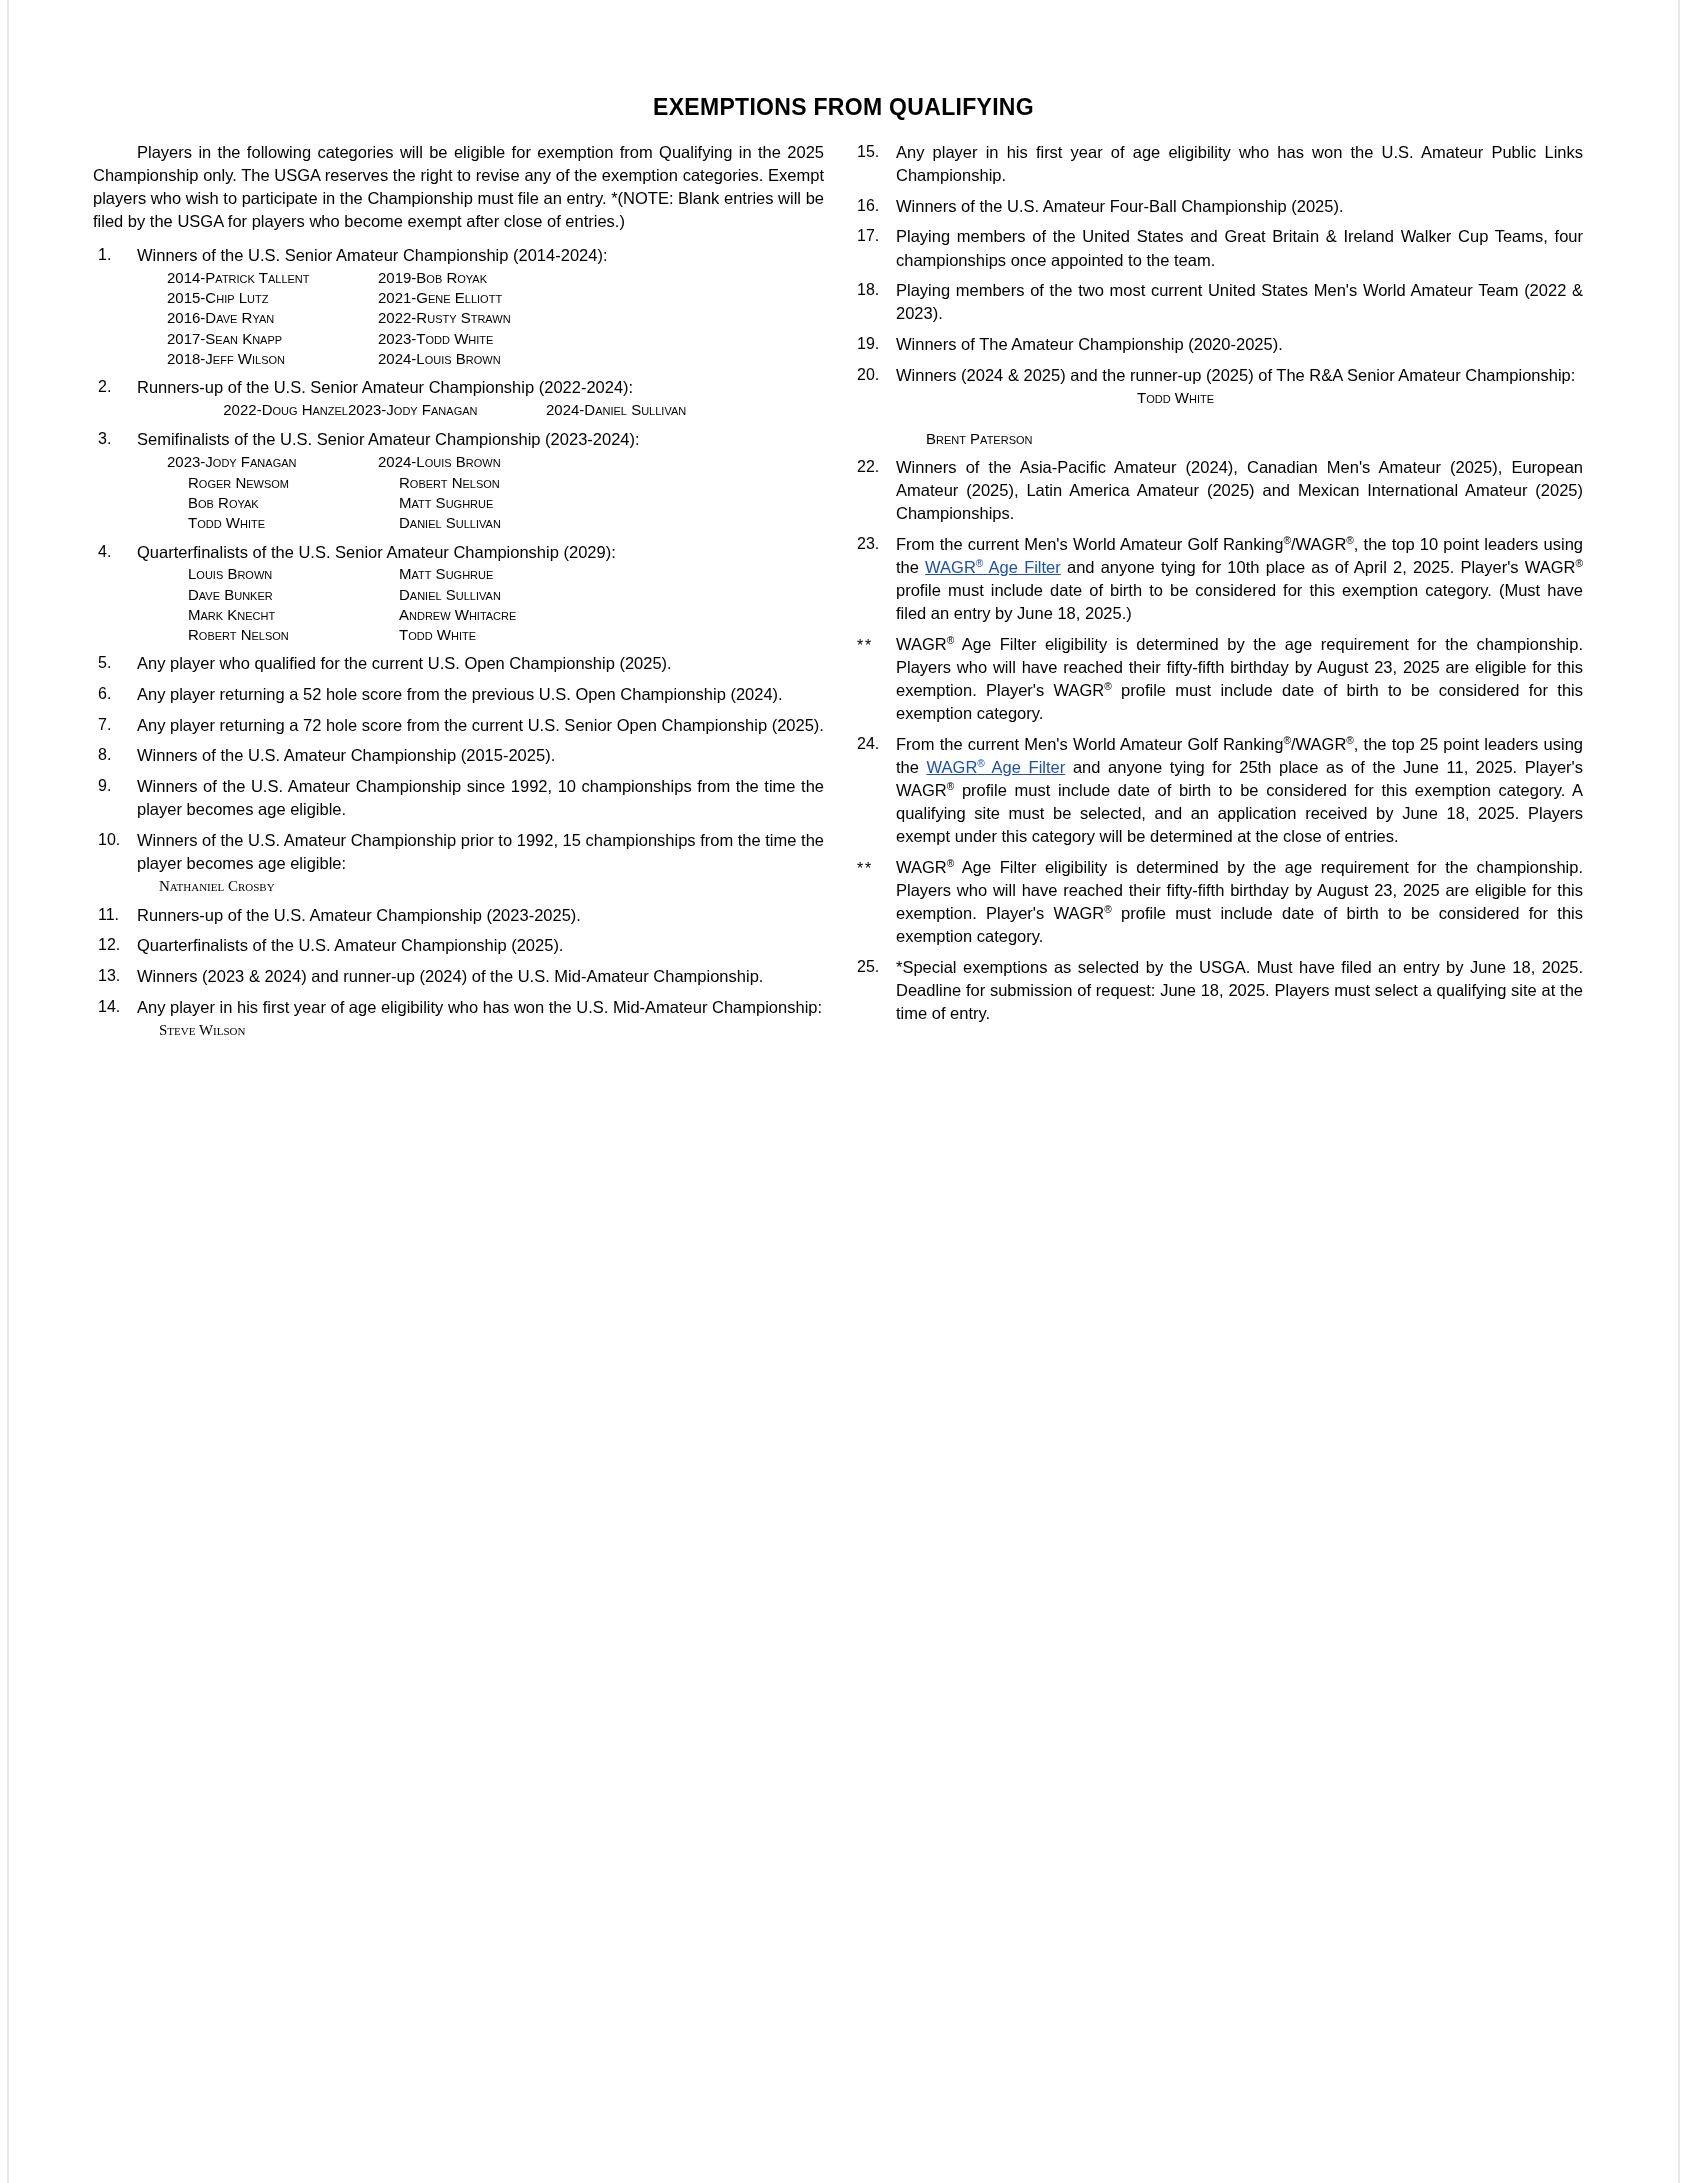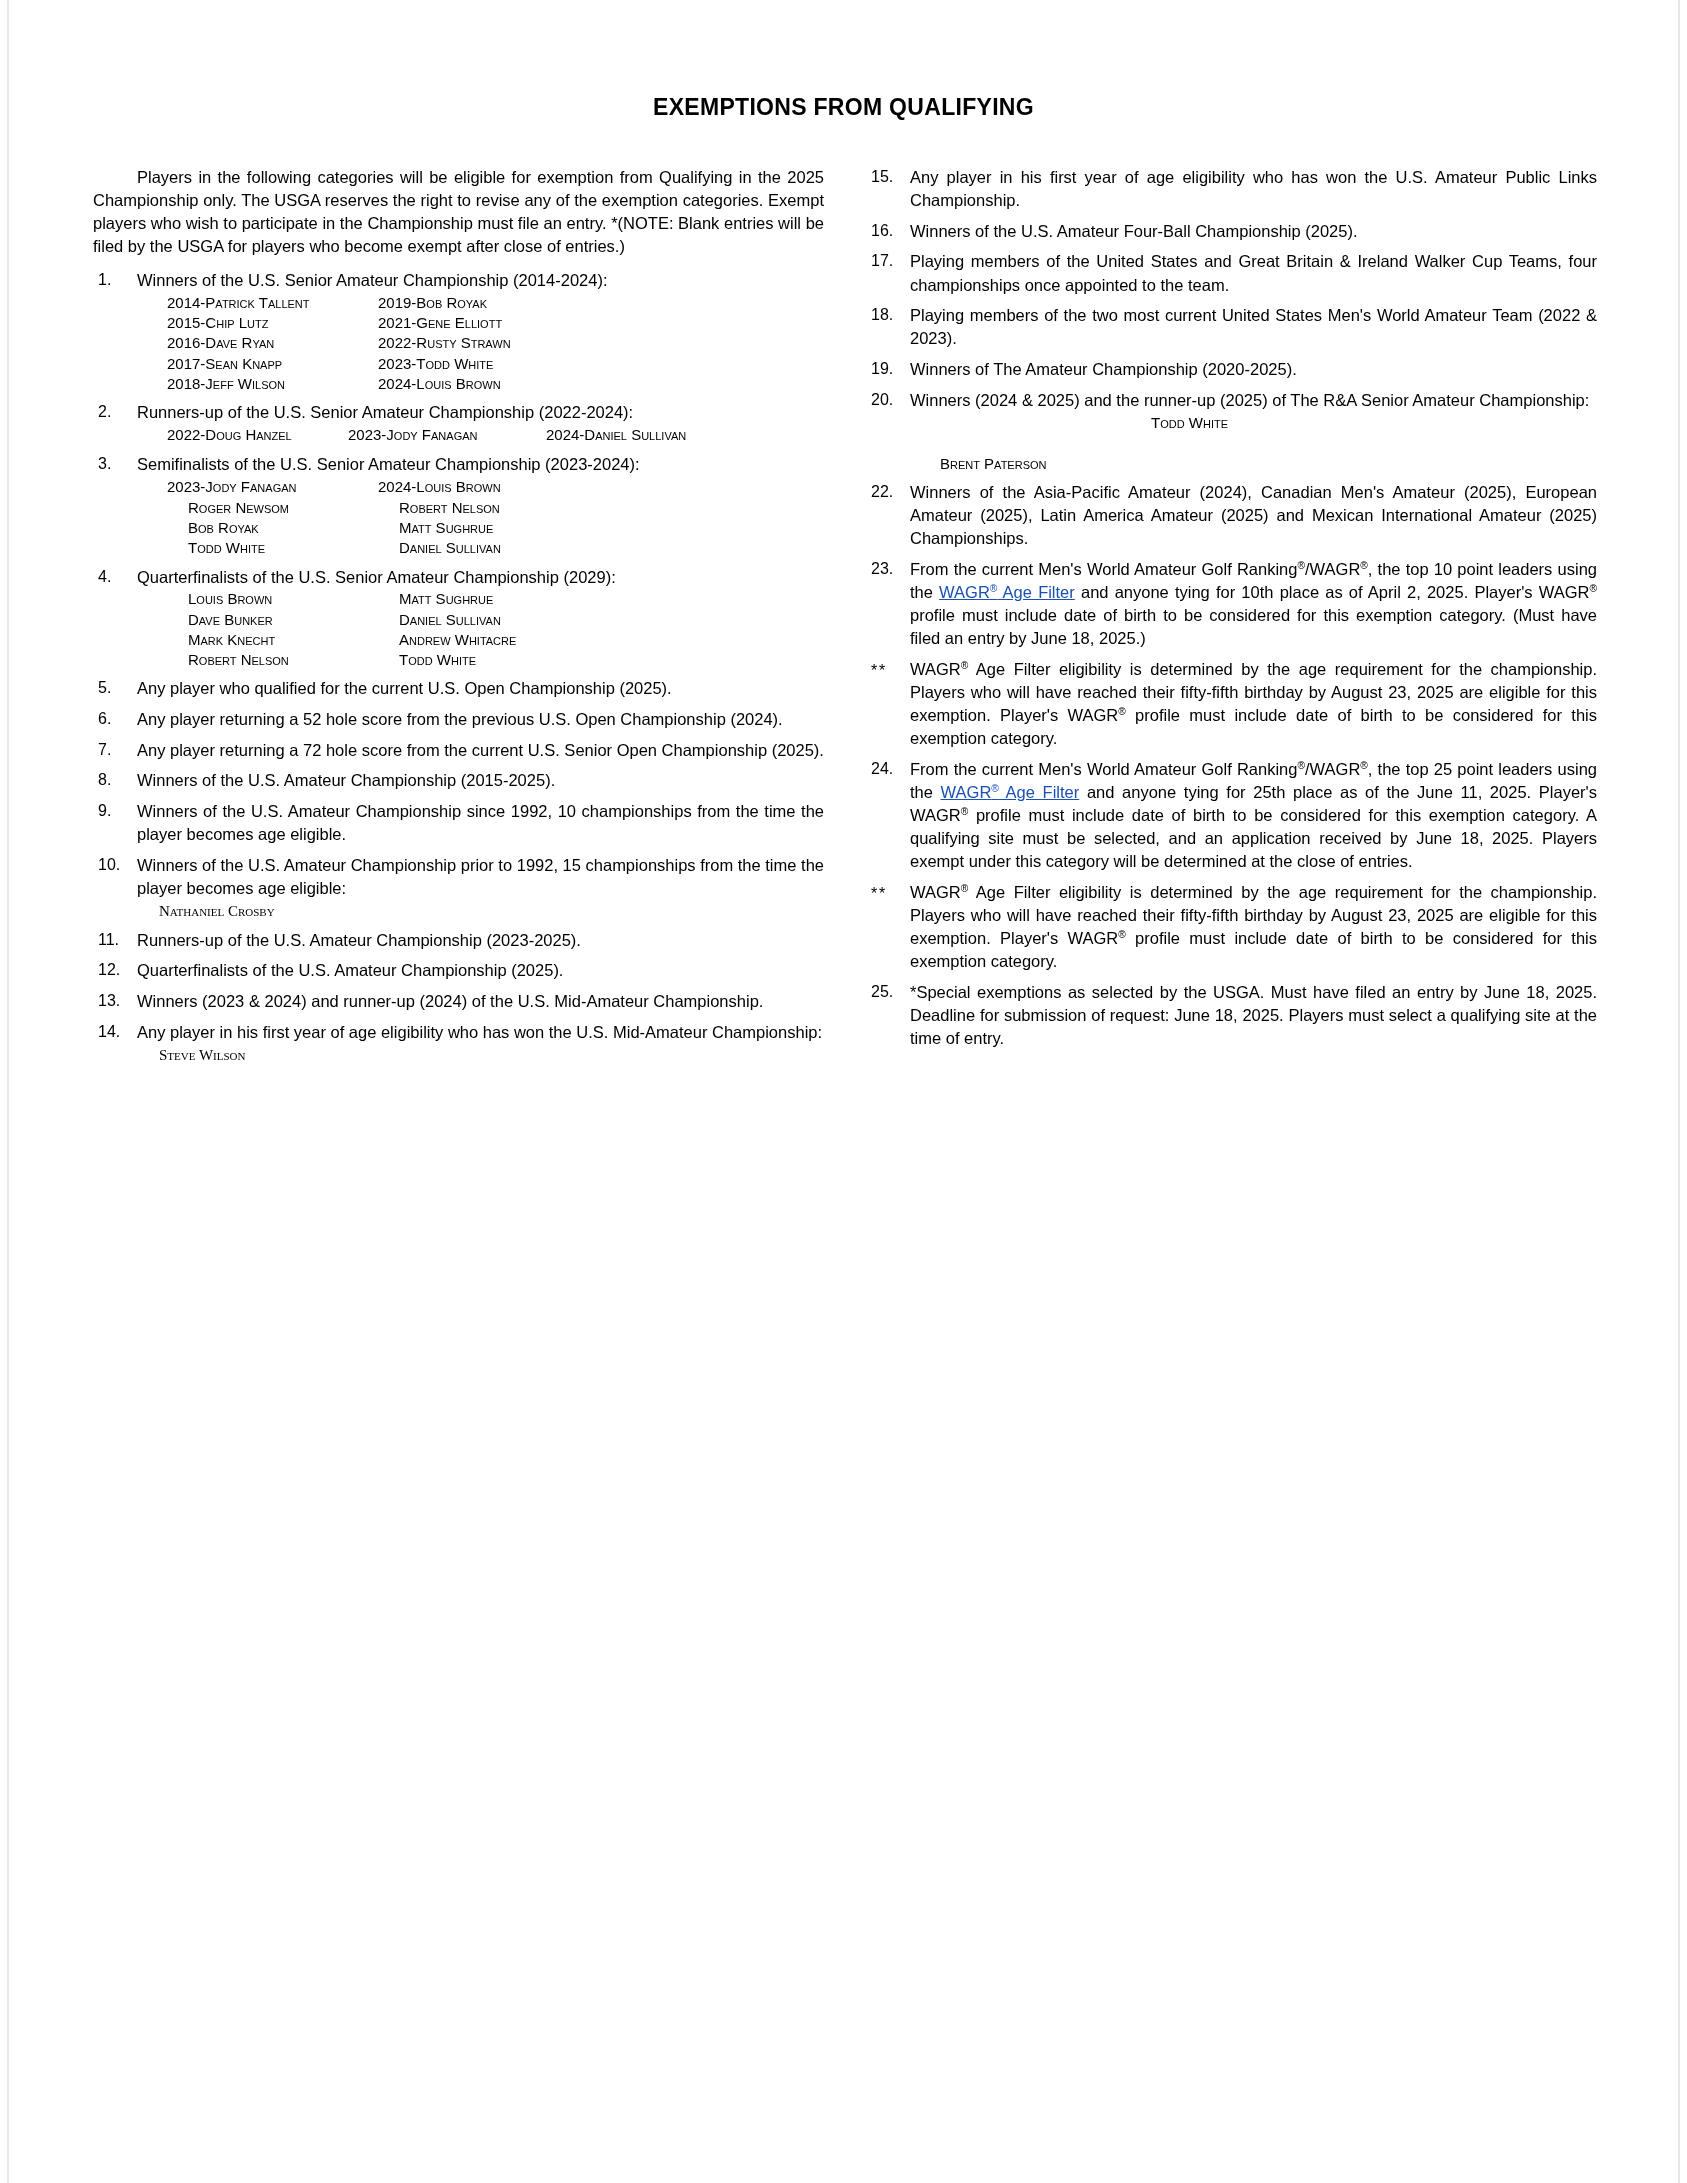--- a/index.html
+++ b/index.html
@@ -38,25 +38,25 @@
     top: 94px;
     left: 0;
     width: 1687px;
     text-align: center;
     font-size: 23px;
     font-weight: bold;
     letter-spacing: 0.3px;
   }
   .columns {
     position: absolute;
-    top: 166px;
+    top: 141px;
     left: 93px;
     width: 1519px;
     display: flex;
-    gap: 42px;
+    gap: 28px;
   }
   .col {
     width: 731px;
   }
   .intro {
     font-size: 16.5px;
     line-height: 1.40;
     text-align: justify;
     text-indent: 44px;
     margin-bottom: 11px;
@@ -91,21 +91,21 @@
   }
   .subnames .row {
     display: flex;
   }
   .names-indent-1 { padding-left: 30px; }
   .names-indent-2 { padding-left: 51px; }
   .names-indent-3 { padding-left: 22px; font-family: Liberation Serif, serif; }
   .c1 { width: 211px; }
   .c2 { width: 211px; }
   .c3 { width: 211px; margin-top: 41px; }
-  .wide1 { width: 181px; }
+  .wide1 { width: 181px; text-align: right; }
   .wide2 { width: 198px; }
   .link {
     color: #1a4fb4;
   }
   sup.reg {
     font-size: 0.62em;
     vertical-align: super;
     line-height: 0;
   }
   .starnum {

